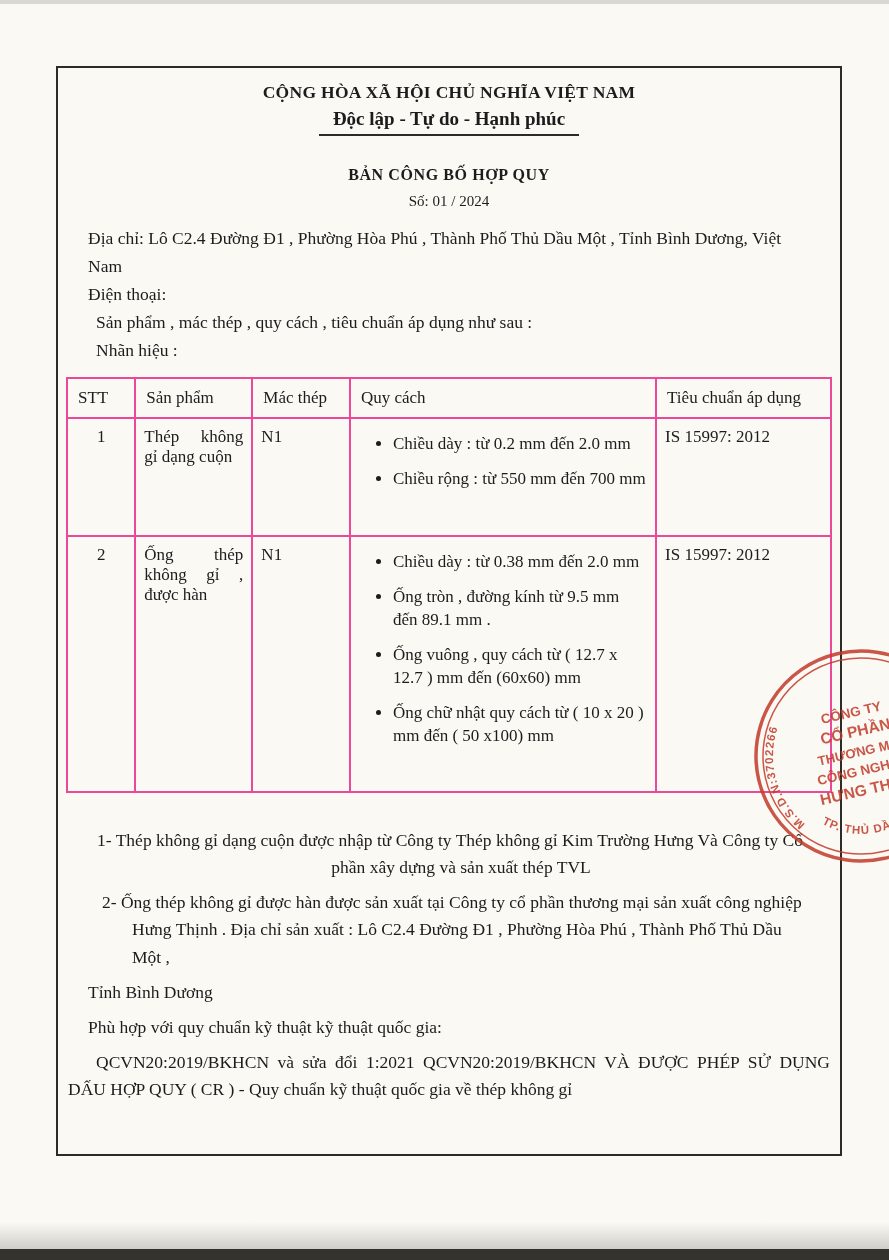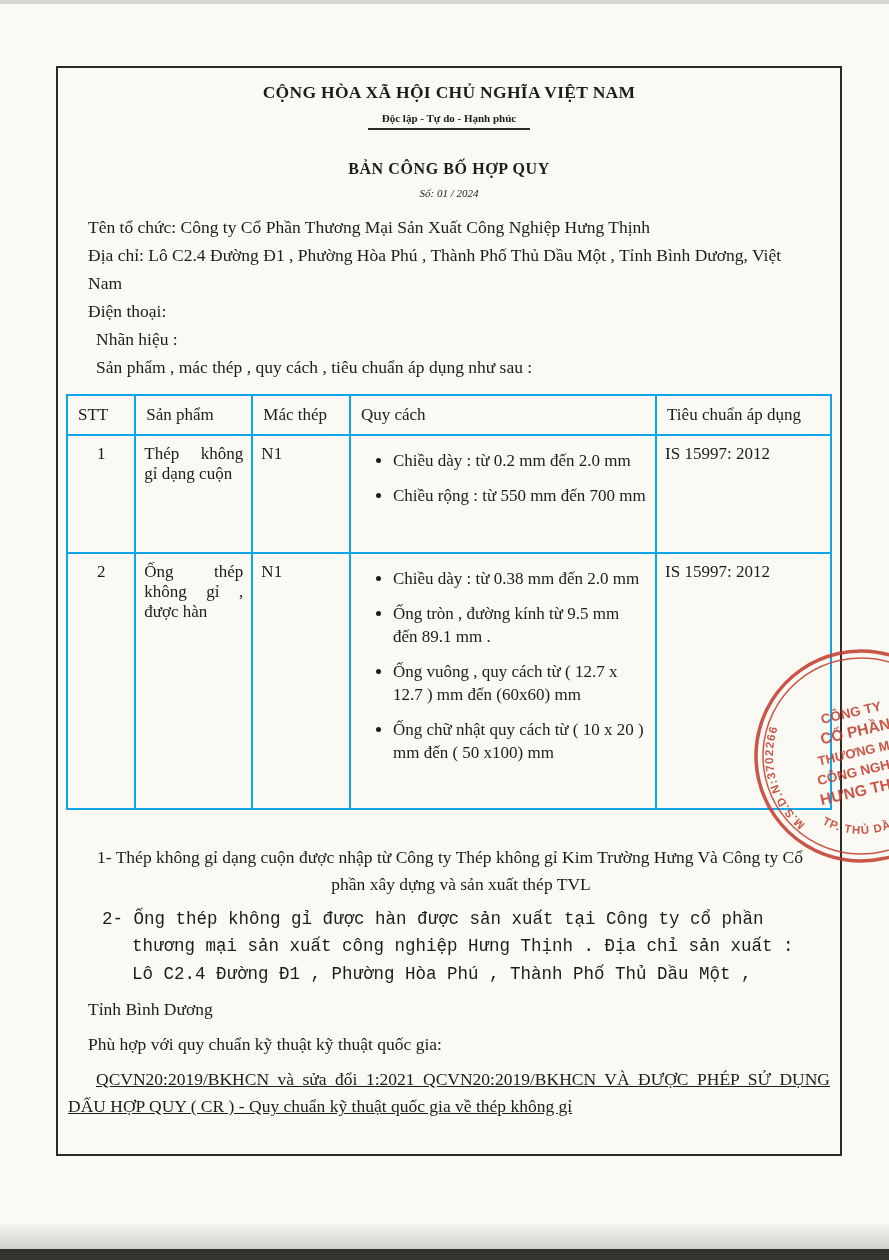--- a/index.html
+++ b/index.html
@@ -30,52 +30,51 @@
   .national-title{
     font-weight:bold;
     font-size:17.5px;
     letter-spacing:.3px;
     margin-top:2px;
   }
   .motto-wrap{margin-top:5px;}
   .motto{
     display:inline-block;
     font-weight:bold;
-    font-size:11px;
+    font-size:19px;
     padding:0 14px 4px 14px;
     border-bottom:2px solid #2b2b28;
   }
   .doc-title{
     margin-top:30px;
     font-weight:bold;
     font-size:16px;
     letter-spacing:.6px;
   }
   .doc-number{
     margin-top:9px;
-    font-size:11px;
-    font-style:italic;
+    font-size:15px;
   }
   .info{
     margin:14px 20px 0 22px;
     font-size:17.5px;
     line-height:1.6;
   }
   .info p{margin:0;}
   .info .indented{padding-left:8px;}
   .product-value{font-weight:bold;}
   .intro-line{margin-top:2px;}
   table.spec{
     width:100%;
     margin-top:13px;
     border-collapse:collapse;
     font-size:17px;
   }
   table.spec th, table.spec td{
-    border:2px solid #0ea5e9;
+    border:2px solid #ec4899;
     vertical-align:top;
     padding:8px 8px;
     font-family:Liberation Serif, serif;
   }
   table.spec th{
     font-weight:normal;
     text-align:left;
     height:26px;
     vertical-align:middle;
     padding:6px 10px;
@@ -108,30 +107,28 @@
   }
   .notes p{margin:0 0 8px 0;}
   .note-hanging{
     padding-left:22px;
     text-indent:-22px;
     text-align:center;
   }
   .note2{
     padding-left:44px;
     text-indent:-30px;
-    font-family:Liberation Mono, monospace;
   }
   .province-line{margin-bottom:6px;}
   .regulation{
     margin:2px 2px 0 2px;
     font-size:17.5px;
     line-height:1.55;
     text-align:justify;
     text-indent:28px;
-    text-decoration:underline;
   }
   
   .stamp{
     position:absolute;
     top:632px;
     right:-92px;
     width:240px;height:240px;
     transform:rotate(-13deg);
     opacity:.85;
     z-index:5;
@@ -164,25 +161,24 @@
 
       <div class="center national-title">CỘNG HÒA XÃ HỘI CHỦ NGHĨA VIỆT NAM</div>
       <div class="center motto-wrap">
         <span class="motto">Độc lập - Tự do - Hạnh phúc</span>
       </div>
 
       <div class="center doc-title">BẢN CÔNG BỐ HỢP QUY</div>
       <div class="center doc-number">Số: 01 / 2024</div>
 
       <div class="info">
-        <p>Tên tổ chức: Công ty Cổ Phần Thương Mại Sản Xuất Công Nghiệp Hưng Thịnh</p>
         <p>Địa chỉ: Lô C2.4 Đường Đ1 , Phường Hòa Phú , Thành Phố Thủ Dầu Một , Tỉnh Bình Dương, Việt Nam</p>
         <p>Điện thoại:</p>
+        <p class="indented intro-line">Sản phẩm , mác thép , quy cách , tiêu chuẩn áp dụng như sau :</p>
         <p class="indented">Nhãn hiệu :</p>
-        <p class="indented intro-line">Sản phẩm , mác thép , quy cách , tiêu chuẩn áp dụng như sau :</p>
       </div>
 
       <table class="spec">
         <thead>
           <tr>
             <th class="col-stt">STT</th>
             <th class="col-product">Sản phẩm</th>
             <th class="col-grade">Mác thép</th>
             <th class="col-spec">Quy cách</th>
             <th class="col-standard">Tiêu chuẩn áp dụng</th>

